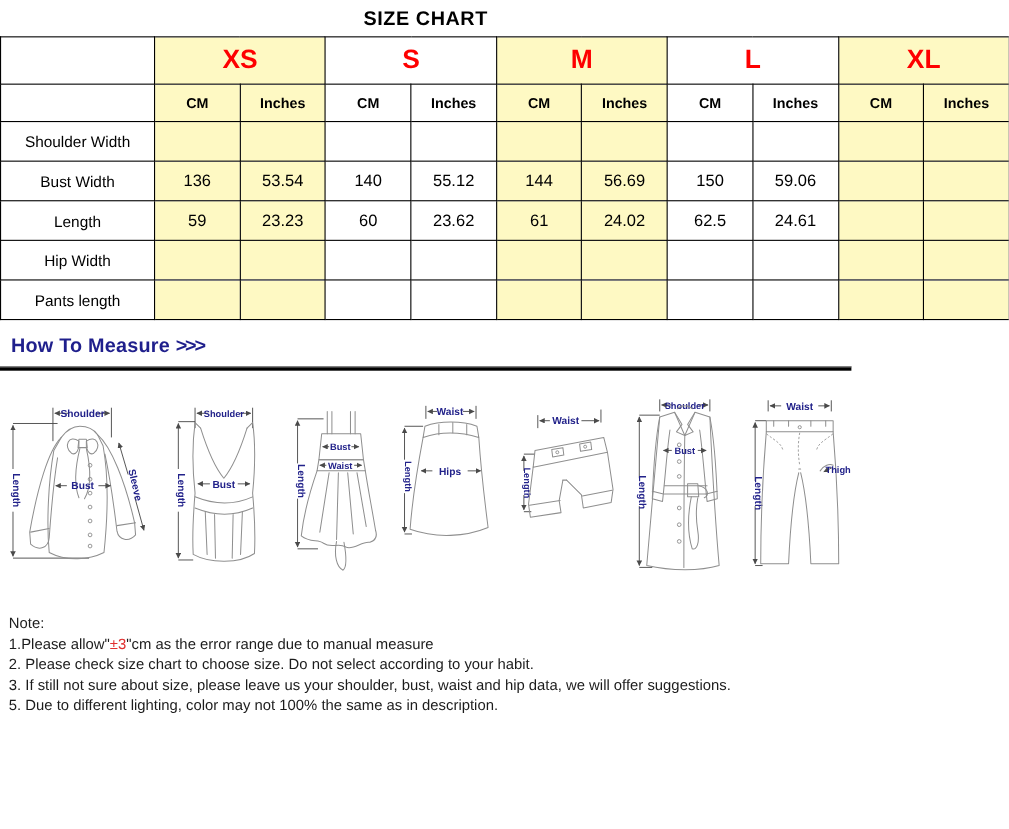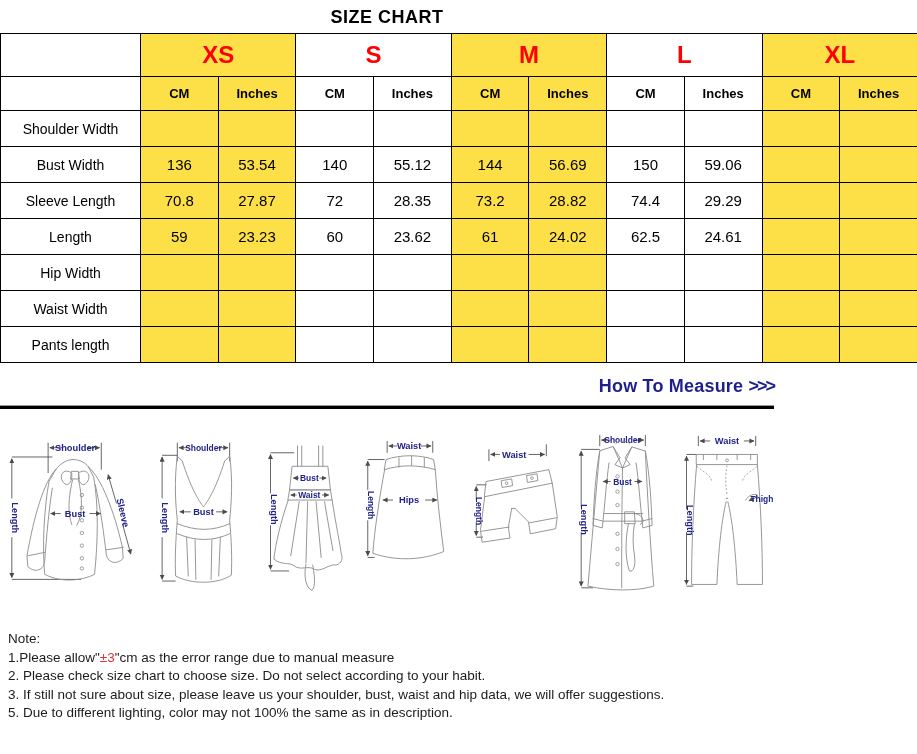--- a/index.html
+++ b/index.html
@@ -16,33 +16,33 @@
     padding-top:7px; height:33px; letter-spacing:0.5px;
   }
 
   table.size-table {
     width:917px; border-collapse:collapse; table-layout:fixed;
   }
   table.size-table td {
     border:1px solid #000; text-align:center; vertical-align:middle;
     overflow:hidden; white-space:nowrap;
   }
-  td.shade { background:#fde047; }
+  td.shade { background:#fef9c3; }
   tr.r-size td { height:43px; }
   tr.r-unit td { height:34px; }
   tr.r-data td { height:36px; }
   .size-h { color:#fe0000; font-weight:bold; font-size:24px; }
   .unit-h { font-weight:bold; font-size:13px; }
   .rowlab { font-size:14px; }
   .val { font-size:15px; }
 
   .htm-heading {
     margin:13px 0 0 10px;
     color:#1f1f8c; font-weight:bold; font-size:18px;
-    letter-spacing:0.2px; height:24px;text-align:right;
+    letter-spacing:0.2px; height:24px;
   }
   .htm-arrows { letter-spacing:-2px; font-size:18px; }
   .divider {
     margin-top:5px; height:4px; background:#000;
     border-top:1px solid #999;
   }
 
   .figures {
     margin-top:4px; height:207px;
     display:flex; align-items:flex-end;
@@ -115,60 +115,34 @@
       <td class="val">140</td>
       <td class="val">55.12</td>
       <td class="shade val">144</td>
       <td class="shade val">56.69</td>
       <td class="val">150</td>
       <td class="val">59.06</td>
       <td class="shade val"></td>
       <td class="shade val"></td>
     </tr>
     <tr class="r-data">
-      <td class="rowlab">Sleeve Length</td>
-      <td class="shade val">70.8</td>
-      <td class="shade val">27.87</td>
-      <td class="val">72</td>
-      <td class="val">28.35</td>
-      <td class="shade val">73.2</td>
-      <td class="shade val">28.82</td>
-      <td class="val">74.4</td>
-      <td class="val">29.29</td>
-      <td class="shade val"></td>
-      <td class="shade val"></td>
-    </tr>
-    <tr class="r-data">
       <td class="rowlab">Length</td>
       <td class="shade val">59</td>
       <td class="shade val">23.23</td>
       <td class="val">60</td>
       <td class="val">23.62</td>
       <td class="shade val">61</td>
       <td class="shade val">24.02</td>
       <td class="val">62.5</td>
       <td class="val">24.61</td>
       <td class="shade val"></td>
       <td class="shade val"></td>
     </tr>
     <tr class="r-data">
       <td class="rowlab">Hip Width</td>
-      <td class="shade val"></td>
-      <td class="shade val"></td>
-      <td class="val"></td>
-      <td class="val"></td>
-      <td class="shade val"></td>
-      <td class="shade val"></td>
-      <td class="val"></td>
-      <td class="val"></td>
-      <td class="shade val"></td>
-      <td class="shade val"></td>
-    </tr>
-    <tr class="r-data">
-      <td class="rowlab">Waist Width</td>
       <td class="shade val"></td>
       <td class="shade val"></td>
       <td class="val"></td>
       <td class="val"></td>
       <td class="shade val"></td>
       <td class="shade val"></td>
       <td class="val"></td>
       <td class="val"></td>
       <td class="shade val"></td>
       <td class="shade val"></td>

